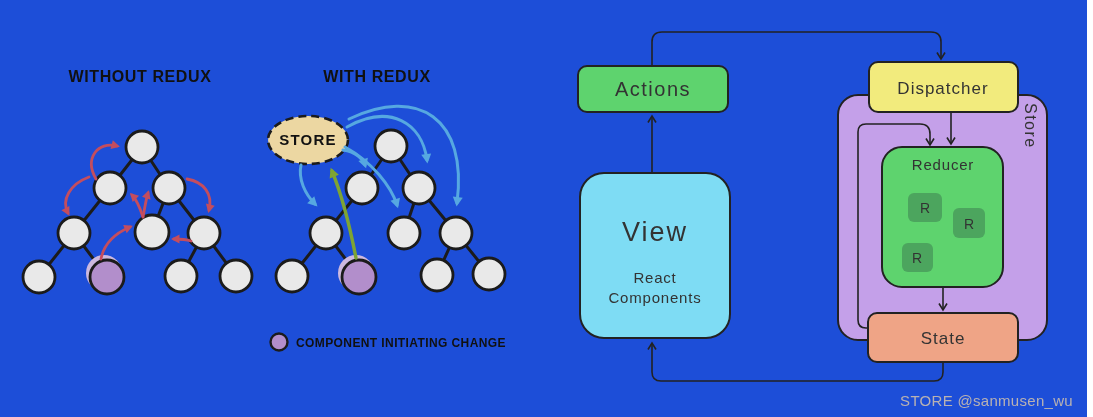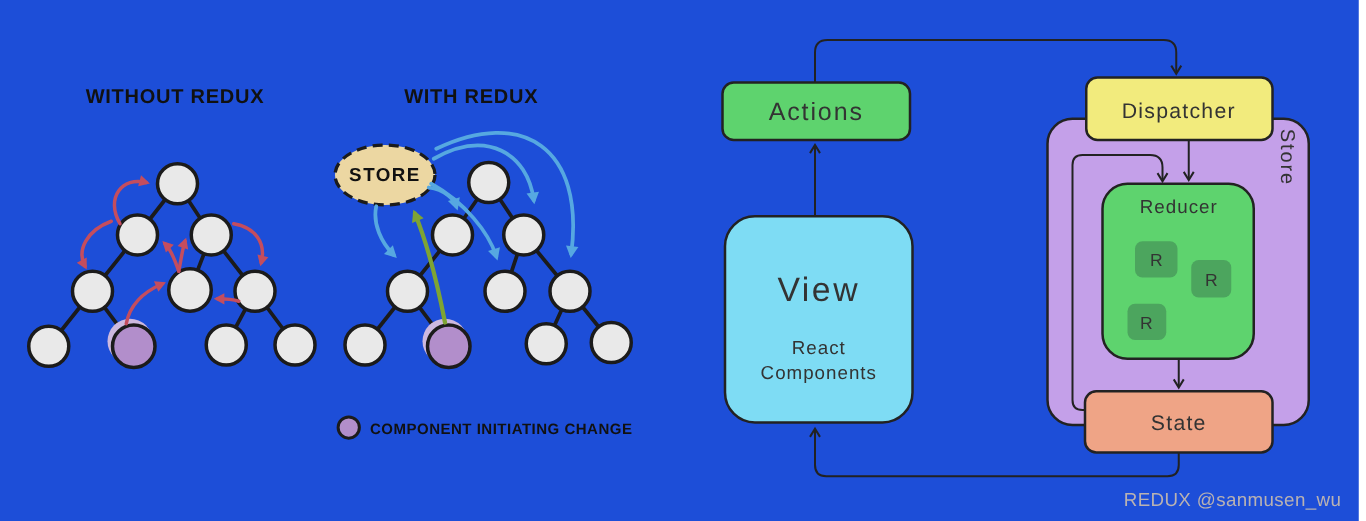--- a/index.html
+++ b/index.html
@@ -191,14 +191,14 @@
 
     <g>
       <path class="flow-line" marker-end="url(#vh)" d="M 106,66 L 106,42 Q 106,32 116,32 L 385,32 Q 395,32 395,42 L 395,58"></path>
       <path class="flow-line" marker-end="url(#vh)" d="M 106,173 L 106,117"></path>
       <path class="flow-line" marker-end="url(#vh)" d="M 405,112 L 405,143"></path>
       <path class="flow-line" marker-end="url(#vh)" d="M 397,287 L 397,309"></path>
       <path class="flow-line" marker-end="url(#vh)" d="M 397,362 L 397,372 Q 397,381 388,381 L 115,381 Q 106,381 106,372 L 106,344"></path>
     </g>
   </svg>
 
-  <div class="watermark">REDUX @sanmusen_wu</div>
+  <div class="watermark">STORE @sanmusen_wu</div>
 </div>
 
 </body></html>

